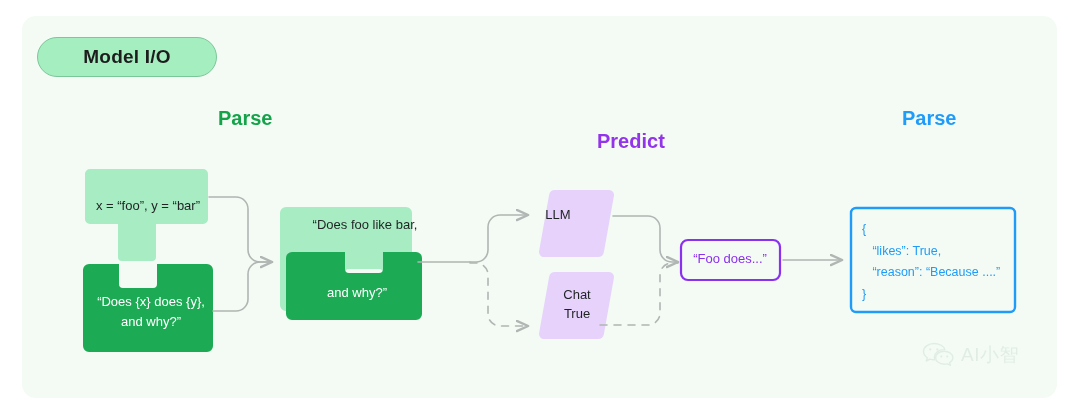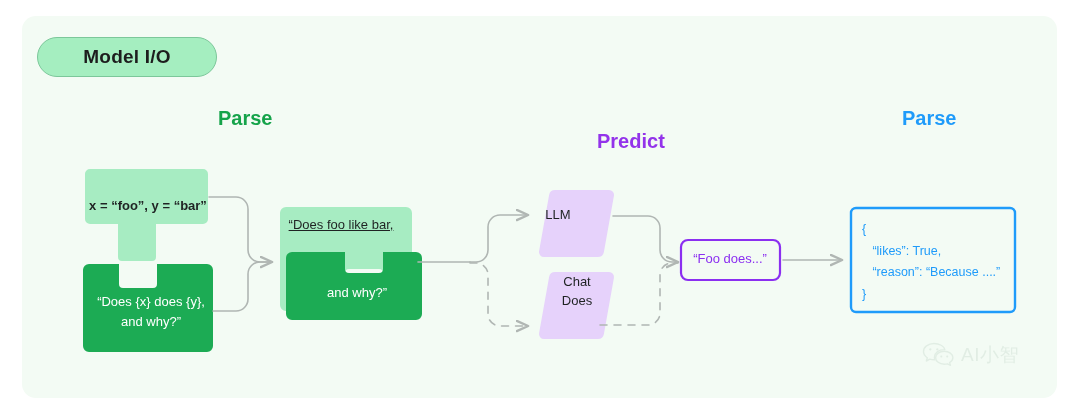--- a/index.html
+++ b/index.html
@@ -71,26 +71,26 @@
   }
   
   .shape-text {
     position: absolute;
     font-size: 13px;
     color: #1f2323;
     text-align: center;
     white-space: nowrap;
     line-height: 1.5;
   }
-  .t-vars      { left: 84px;  top: 196px; width: 128px; font-weight: bold; }
+  .t-vars      { left: 84px;  top: 196px; width: 128px; }
   .t-tmpl      { left: 84px;  top: 292px; width: 134px; color: #ffffff; }
-  .t-merged-a  { left: 276px; top: 215px; width: 130px; text-decoration: underline; }
+  .t-merged-a  { left: 300px; top: 215px; width: 130px; }
   .t-merged-b  { left: 292px; top: 283px; width: 130px; color: #ffffff; }
   .t-llm       { left: 528px; top: 205px; width: 60px;  }
-  .t-chat      { left: 544px; top: 273px; width: 66px;  line-height: 1.45; white-space: normal;}
+  .t-chat      { left: 544px; top: 286px; width: 66px;  line-height: 1.45; white-space: normal;}
   .t-foo       { left: 684px; top: 249px; width: 92px;  color: #8b2ff0; text-align: center; }
 
   .json-box-text {
     position: absolute;
     left: 862px;
     top: 219px;
     font-size: 12.5px;
     color: #1f9bfa;
     line-height: 1.72;
     white-space: pre;
@@ -178,21 +178,21 @@
     <div>and why?”</div>
   </div>
 
   <div class="shape-text t-merged-a">“Does foo like bar,</div>
   <div class="shape-text t-merged-b">and why?”</div>
 
   <div class="shape-text t-llm">LLM</div>
 
   <div class="shape-text t-chat">
     <div>Chat</div>
-    <div>Does</div>
+    <div>True</div>
   </div>
 
   <div class="shape-text t-foo">“Foo does...”</div>
 
   <div class="json-box-text">{
    “likes”: True,
    “reason”: “Because ....”
 }</div>
 
   <div class="watermark">

